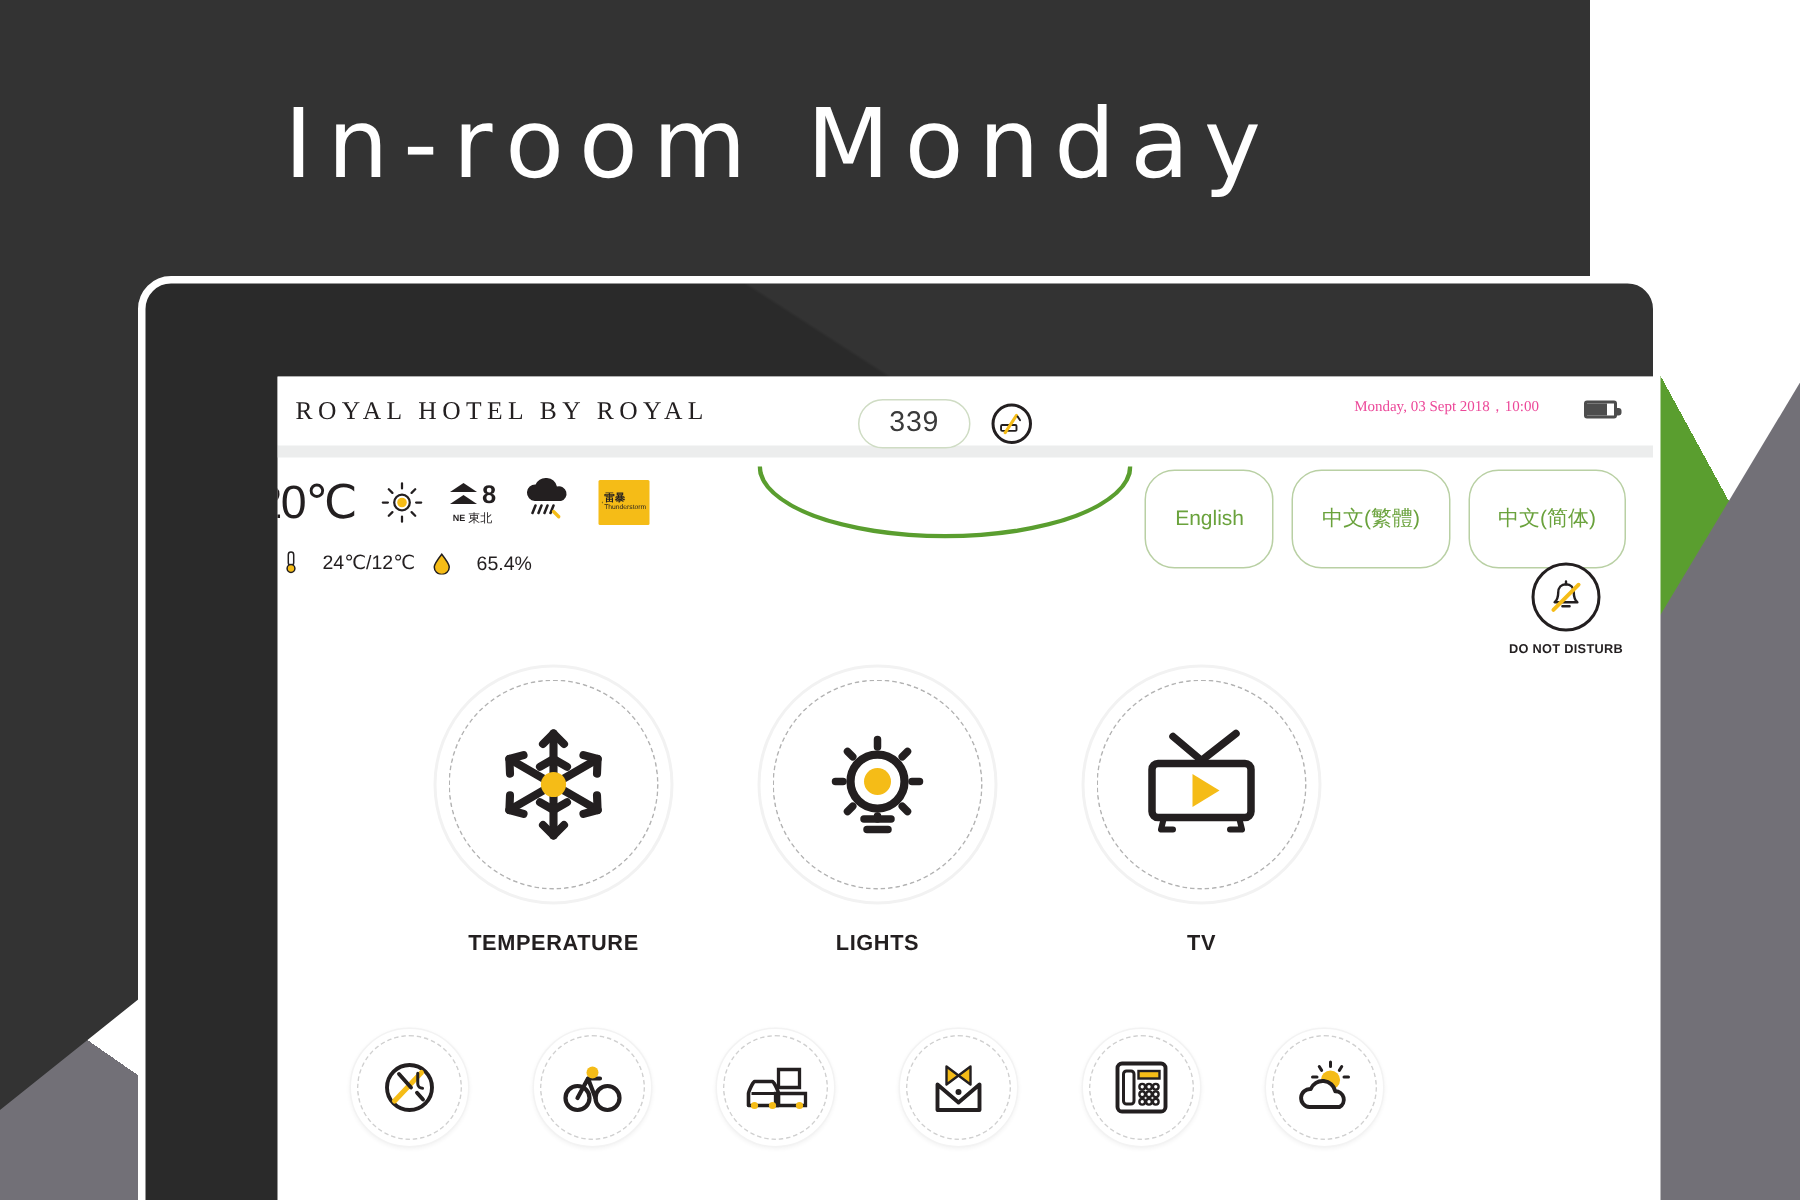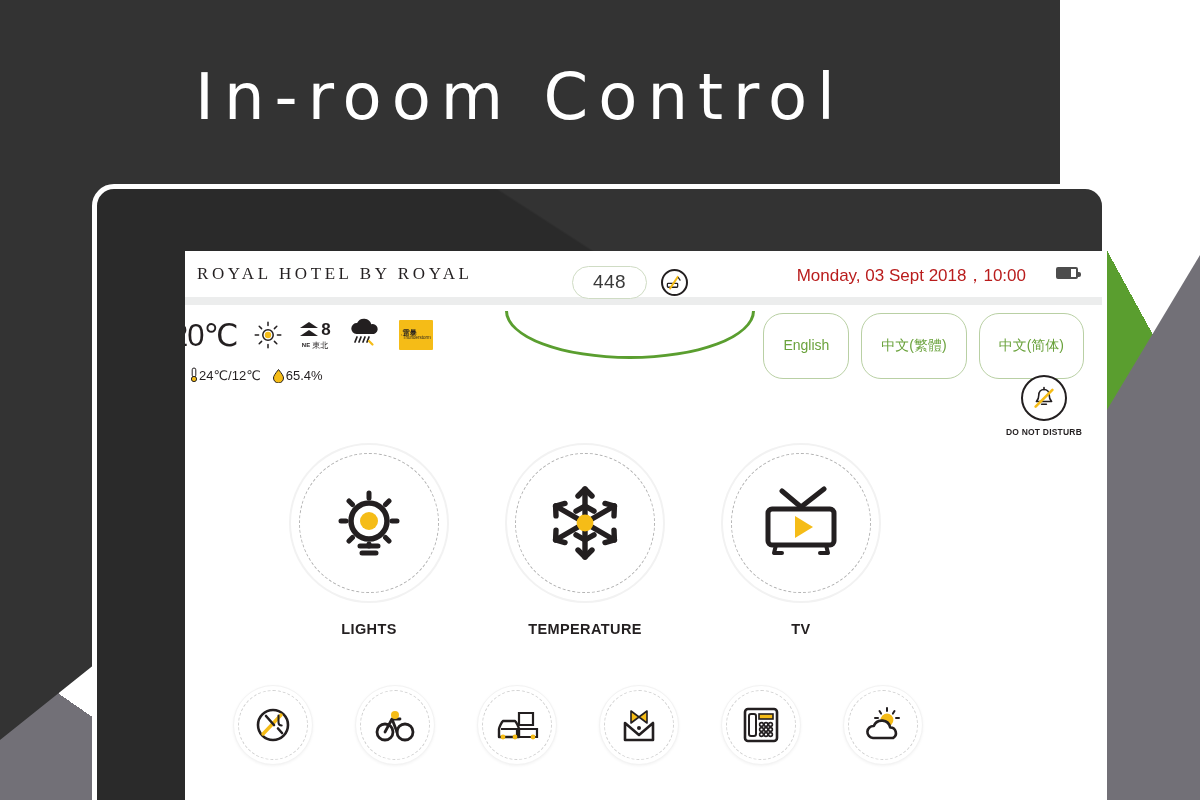--- a/index.html
+++ b/index.html
@@ -95,21 +95,21 @@
     padding: 4px 20px 5px; border: 1.5px solid #cfdcc4; border-radius: 18px;
     background: #fff; font-size: 19px; color: #3a3a3a; letter-spacing: .5px;
   }
   .smoke-ico {
     position: relative; z-index: 2;
     width: 27px; height: 27px; border: 2px solid #231f20; border-radius: 50%;
     display: flex; align-items: center; justify-content: center; background: #fff;
   }
   .datetime {
     position: absolute; right: 76px; top: 13px;
-    font-size: 17px; color: #b91c1c; white-space: nowrap;
+    font-size: 10px; color: #ec4899; white-space: nowrap; font-family: Liberation Serif, serif;
   }
   .battery {
     position: absolute; right: 24px; top: 16px;
     width: 22px; height: 12px; border: 2px solid #4d4d4d; border-radius: 2px;
     background: linear-gradient(to right, #4d4d4d 0, #4d4d4d 74%, #fff 74%);
   }
   .battery::after {
     content: ""; position: absolute; right: -5px; top: 3px;
     width: 3px; height: 5px; background: #4d4d4d; border-radius: 0 2px 2px 0;
   }
@@ -124,21 +124,21 @@
   .wx-wind-dir { font-size: 8px; color: #231f20; margin-top: 3px; white-space: nowrap; }
   .wx-wind-dir b { font-size: 6px; font-weight: 700; margin-right: 2px; vertical-align: 1px; }
   .wx-badge {
     background: #f5bc17; width: 34px; height: 30px; border-radius: 1px;
     display: flex; align-items: center; gap: 1px; padding: 0 2px;
   }
   .wx-badge-txt { display: flex; flex-direction: column; line-height: 1; color: #231f20; }
   .wx-badge-txt span:first-child { font-size: 7px; font-weight: 700; }
   .wx-badge-txt span:last-child { font-size: 4.5px; }
   .wx-sub { display: flex; align-items: center; gap: 10px; margin-top: 10px; font-size: 13px; color: #231f20; }
-  .wx-sub .g { display: flex; align-items: center; gap: 0; }
+  .wx-sub .g { display: flex; align-items: center; gap: 16px; }
 
   
   .langs { position: absolute; right: 18px; top: 0; display: flex; gap: 12px; }
   .lang {
     border: 1.5px solid #b9d0a4; border-radius: 20px; background: #fff;
     color: #6aa23c; font-size: 14px; padding: 23px 19px; white-space: nowrap; cursor: pointer;
   }
 
   
   .svc-toggles { position: absolute; right: 18px; top: 62px; display: flex; }
@@ -182,33 +182,33 @@
 <body>
 
 <div id="bg">
   <div class="green-left"></div>
   <div class="gray-left"></div>
   <div class="green-right"></div>
   <div class="gray-right"></div>
   <div class="dark-panel"></div>
 </div>
 
-<div id="title">In-room Control</div>
+<div id="title">In-room Monday</div>
 
 <div id="tablet">
   <div class="sheen"></div>
 
   <div id="screen">
 
     <div class="hdr">
       <div class="brand">ROYAL HOTEL BY ROYAL</div>
 
       <div class="hdr-center">
         <div class="arc"></div>
-        <div class="room-pill">448</div>
+        <div class="room-pill">339</div>
         <div class="smoke-ico">
           <svg width="19" height="19" viewBox="0 0 24 24">
             <rect x="3" y="13" width="13" height="5" rx="1" fill="none" stroke="#231f20" stroke-width="1.6"></rect>
             <path d="M16 5 L6.5 19.5" stroke="#f5bc17" stroke-width="2.6" stroke-linecap="round"></path>
             <path d="M17 6 L19 9" stroke="#231f20" stroke-width="1.6" stroke-linecap="round"></path>
           </svg>
         </div>
       </div>
 
       <div class="datetime">Monday, 03 Sept 2018，10:00</div>
@@ -306,51 +306,51 @@
           <div class="svc-label">DO NOT DISTURB</div>
         </div>
       </div>
     </div>
 
     <div class="big-row">
 
       <div class="big">
         <div class="big-circ">
           <span>
+            <svg width="82" height="82" viewBox="0 0 82 82">
+              <g stroke="#231f20" stroke-width="5.4" stroke-linecap="round" fill="none">
+                <path d="M41 7v68M11.6 24 70.4 58M11.6 58 70.4 24"></path>
+                <path d="M41 7l-7 7M41 7l7 7M41 75l-7-7M41 75l7-7"></path>
+                <path d="M11.6 24l.4 9.8M11.6 24l9.4-2.6M70.4 58l-.4-9.8M70.4 58L61 60.6"></path>
+                <path d="M11.6 58l9.4 2.6M11.6 58l.4-9.8M70.4 24L61 21.4M70.4 24l-.4 9.8"></path>
+                <path d="M41 24l-9 5.2M41 24l9 5.2M41 58l-9-5.2M41 58l9-5.2"></path>
+              </g>
+              <circle cx="41" cy="41" r="8.4" fill="#f5bc17"></circle>
+            </svg>
+          </span>
+        </div>
+        <div class="big-label">TEMPERATURE</div>
+      </div>
+
+      <div class="big">
+        <div class="big-circ">
+          <span>
             <svg width="80" height="80" viewBox="0 0 80 80">
               <circle cx="40" cy="38" r="18" fill="none" stroke="#231f20" stroke-width="5.5"></circle>
               <circle cx="40" cy="38" r="9" fill="#f5bc17"></circle>
               <g stroke="#231f20" stroke-width="5" stroke-linecap="round">
                 <path d="M40 10v5M40 61v2"></path>
                 <path d="M12 38h5M63 38h5"></path>
                 <path d="M20 18l3.5 3.5M56.5 54.5 60 58M60 18l-3.5 3.5M23.5 54.5 20 58"></path>
                 <path d="M31 63h18M33 70h14"></path>
               </g>
             </svg>
           </span>
         </div>
         <div class="big-label">LIGHTS</div>
-      </div>
-
-      <div class="big">
-        <div class="big-circ">
-          <span>
-            <svg width="82" height="82" viewBox="0 0 82 82">
-              <g stroke="#231f20" stroke-width="5.4" stroke-linecap="round" fill="none">
-                <path d="M41 7v68M11.6 24 70.4 58M11.6 58 70.4 24"></path>
-                <path d="M41 7l-7 7M41 7l7 7M41 75l-7-7M41 75l7-7"></path>
-                <path d="M11.6 24l.4 9.8M11.6 24l9.4-2.6M70.4 58l-.4-9.8M70.4 58L61 60.6"></path>
-                <path d="M11.6 58l9.4 2.6M11.6 58l.4-9.8M70.4 24L61 21.4M70.4 24l-.4 9.8"></path>
-                <path d="M41 24l-9 5.2M41 24l9 5.2M41 58l-9-5.2M41 58l9-5.2"></path>
-              </g>
-              <circle cx="41" cy="41" r="8.4" fill="#f5bc17"></circle>
-            </svg>
-          </span>
-        </div>
-        <div class="big-label">TEMPERATURE</div>
       </div>
 
       <div class="big">
         <div class="big-circ">
           <span>
             <svg width="86" height="80" viewBox="0 0 86 80">
               <path d="M43 24 L24 8 M43 24 L66 6" stroke="#231f20" stroke-width="5" stroke-linecap="round" fill="none"></path>
               <path d="M14 26h58a4 4 0 0 1 4 4v28a4 4 0 0 1-4 4H14a4 4 0 0 1-4-4V30a4 4 0 0 1 4-4z" fill="#fff" stroke="#231f20" stroke-width="5"></path>
               <path d="M18 62l-2 8M68 62l2 8M16 70h8M62 70h8" stroke="#231f20" stroke-width="4" stroke-linecap="round" fill="none"></path>
               <path d="M37 33 L55 44 L37 55 Z" fill="#f5bc17"></path>

